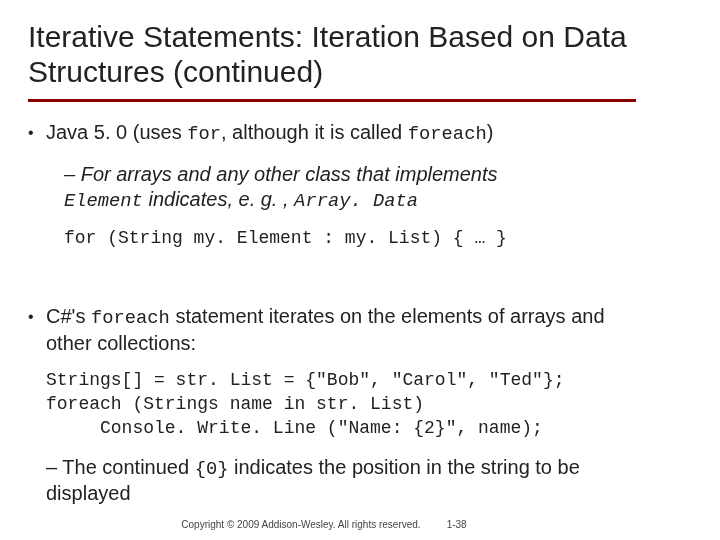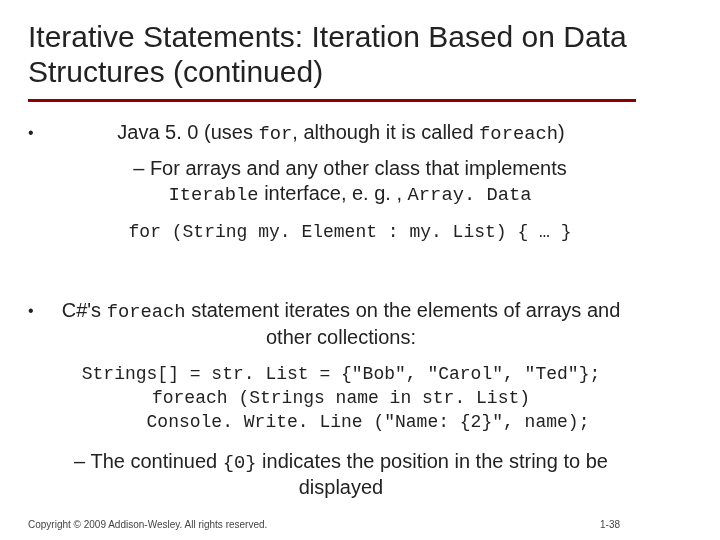--- a/index.html
+++ b/index.html
@@ -37,34 +37,34 @@
   }
   ul.level1 {
     list-style: none;
     padding: 0;
     margin: 0;
   }
   ul.level1 > li {
     position: relative;
     padding-left: 18px;
     margin-bottom: 54px;
-    text-align: center;
   }
   ul.level1 > li::before {
     content: "•";
     position: absolute;
     left: 0;
     top: 0;
     font-size: 16px;
     line-height: 26px;
     color: #222;
   }
   .sub {
     padding-left: 18px;
-    margin-top: 10px;
+    margin-top: 16px;
+    font-style: italic;
   }
   .sub .dash-line::before {
     content: "– ";
   }
   .codeblock {
     font-family: "Courier New", Courier, monospace;
     font-size: 18px;
     white-space: pre;
     margin: 12px 0 4px 0;
     line-height: 1.35;
@@ -77,21 +77,21 @@
   .note {
     margin-top: 14px;
   }
   .note::before { content: "– "; }
   .footer {
     position: absolute;
     bottom: 10px;
     left: 28px;
     right: 44px;
     display: flex;
-    justify-content: space-between;
+    justify-content: center;
     font-size: 10px;
     color: #444;
     gap: 26px;
   }
 </style>
 </head>
 <body>
 
 <div class="slide">
 
@@ -101,21 +101,21 @@
 
   <div class="body">
     <ul class="level1">
 
       <li>
         <span>Java 5. 0 (uses </span><span class="mono">for</span><span>, although it is called </span><span class="mono">foreach</span><span>)</span>
 
         <div class="sub">
           <span class="dash-line"></span><span>For arrays and any other class that implements </span>
           <div style="padding-left:0;">
-            <span class="mono">Iterable</span><span> interface, e. g. , </span><span class="mono">Array. Data</span>
+            <span class="mono">Element</span><span> indicates, e. g. , </span><span class="mono">Array. Data</span>
           </div>
         </div>
 
         <div class="codeblock indent">for (String my. Element : my. List) { … }</div>
       </li>
 
       <li>
         <span>C#'s </span><span class="mono">foreach</span><span> statement iterates on the elements of arrays and other collections:</span>
 
         <div class="codeblock">Strings[] = str. List = {"Bob", "Carol", "Ted"};

